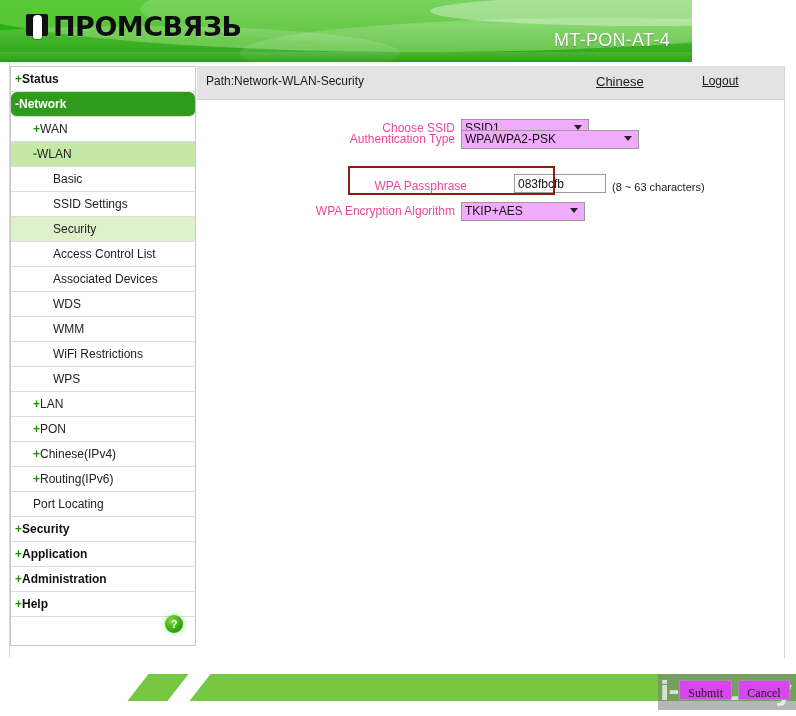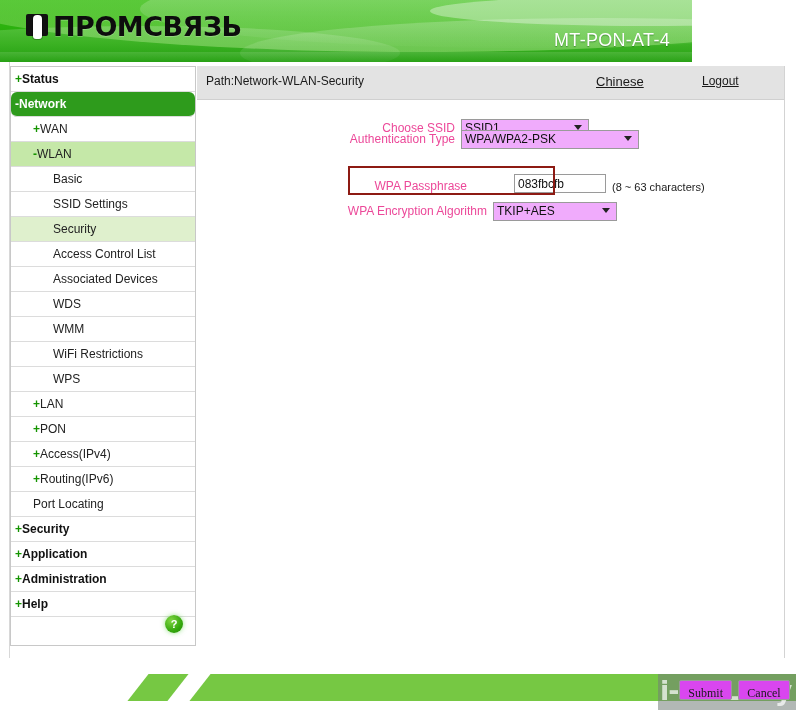--- a/index.html
+++ b/index.html
@@ -404,21 +404,21 @@
       <div class="nav-item lvl2"><span>SSID Settings</span></div>
       <div class="nav-item lvl2 sel"><span>Security</span></div>
       <div class="nav-item lvl2"><span>Access Control List</span></div>
       <div class="nav-item lvl2"><span>Associated Devices</span></div>
       <div class="nav-item lvl2"><span>WDS</span></div>
       <div class="nav-item lvl2"><span>WMM</span></div>
       <div class="nav-item lvl2"><span>WiFi Restrictions</span></div>
       <div class="nav-item lvl2"><span>WPS</span></div>
       <div class="nav-item lvl1"><span class="sign">+</span><span>LAN</span></div>
       <div class="nav-item lvl1"><span class="sign">+</span><span>PON</span></div>
-      <div class="nav-item lvl1"><span class="sign">+</span><span>Access(IPv4)</span></div>
+      <div class="nav-item lvl1"><span class="sign">+</span><span>Chinese(IPv4)</span></div>
       <div class="nav-item lvl1"><span class="sign">+</span><span>Routing(IPv6)</span></div>
       <div class="nav-item lvl1"><span>Port Locating</span></div>
       <div class="nav-item lvl0"><span class="sign">+</span><span>Security</span></div>
       <div class="nav-item lvl0"><span class="sign">+</span><span>Application</span></div>
       <div class="nav-item lvl0"><span class="sign">+</span><span>Administration</span></div>
       <div class="nav-item lvl0"><span class="sign">+</span><span>Help</span></div>
     </div>
   <div id="help-icon">?</div>
 </div>
 
@@ -453,21 +453,21 @@
     </div>
 
     <div class="frow" style="left:12px; top:72px;align-items:flex-end;">
       <div class="flabel" style="width:258px;">WPA Passphrase</div>
       <div class="fctrl">
         <input class="txt-box" style="width: 92px; margin-left: 41px;" type="text" value="083fbcfb">
       </div>
       <span class="hint">(8 ~ 63 characters)</span>
     </div>
 
-    <div class="frow" style="left:12px; top:101px;padding-left:20px;">
+    <div class="frow" style="left:0; top:101px;">
       <div class="flabel" style="width:258px;">WPA Encryption Algorithm</div>
       <div class="fctrl">
         <select class="sel-box" style="width:124px;">
           <option>TKIP+AES</option>
         </select>
         <span class="arrow" style="right:7px;"></span>
       </div>
     </div>
 
     <div id="redbox"></div>

